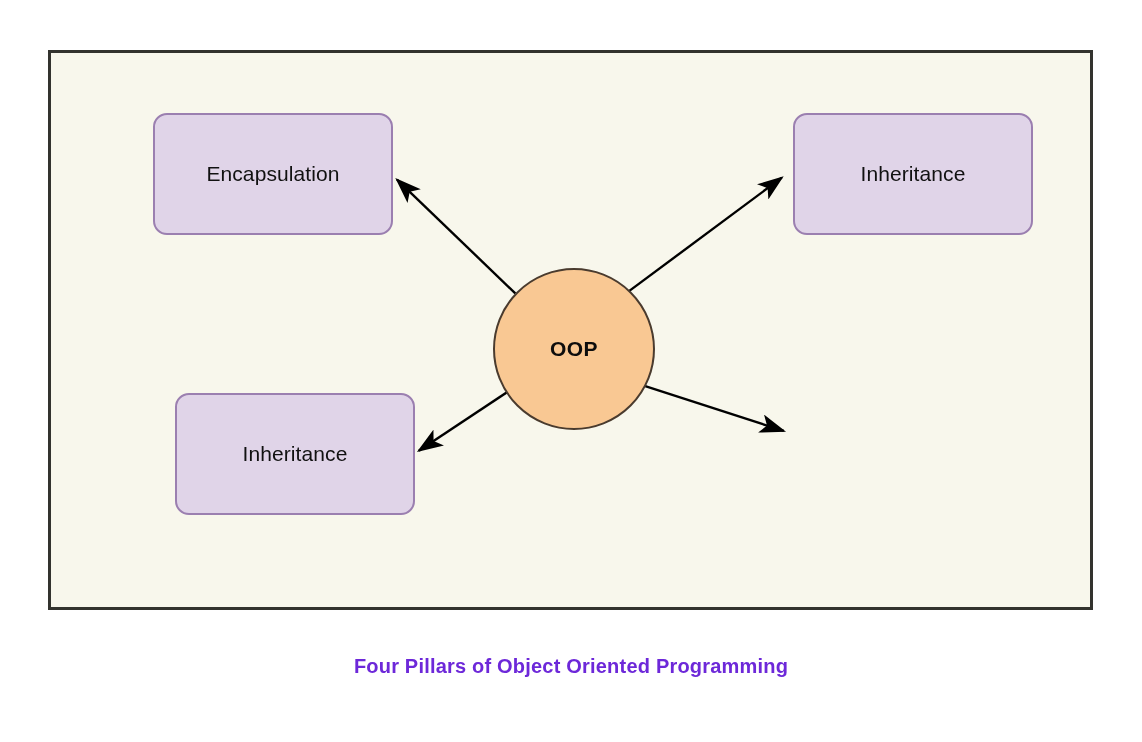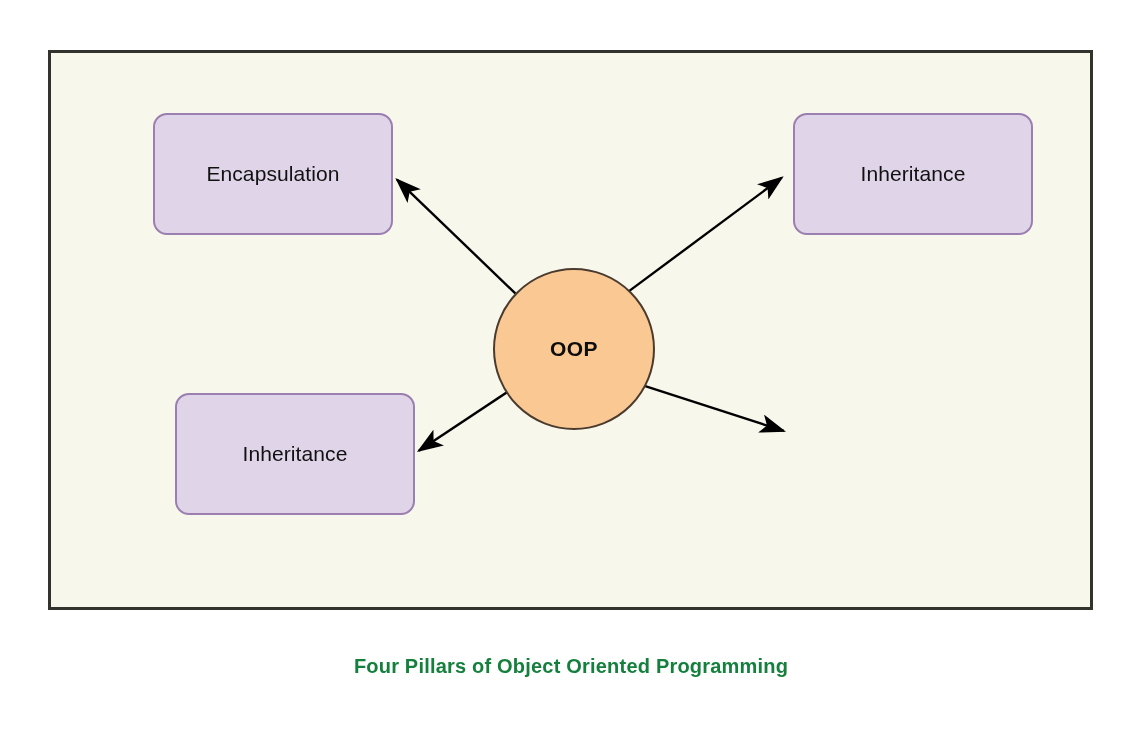--- a/index.html
+++ b/index.html
@@ -90,21 +90,21 @@
 
   
   .caption {
     position: absolute;
     left: 0;
     top: 655px;
     width: 1142px;
     text-align: center;
     font-size: 20px;
     font-weight: bold;
-    color: #15803d;
+    color: #6d28d9;
     font-family: "Liberation Sans", sans-serif;
     letter-spacing: 0.2px;
   }
 </style>
 </head>
 <body>
 
 <div id="diagram-root">
 
   <div class="frame">

